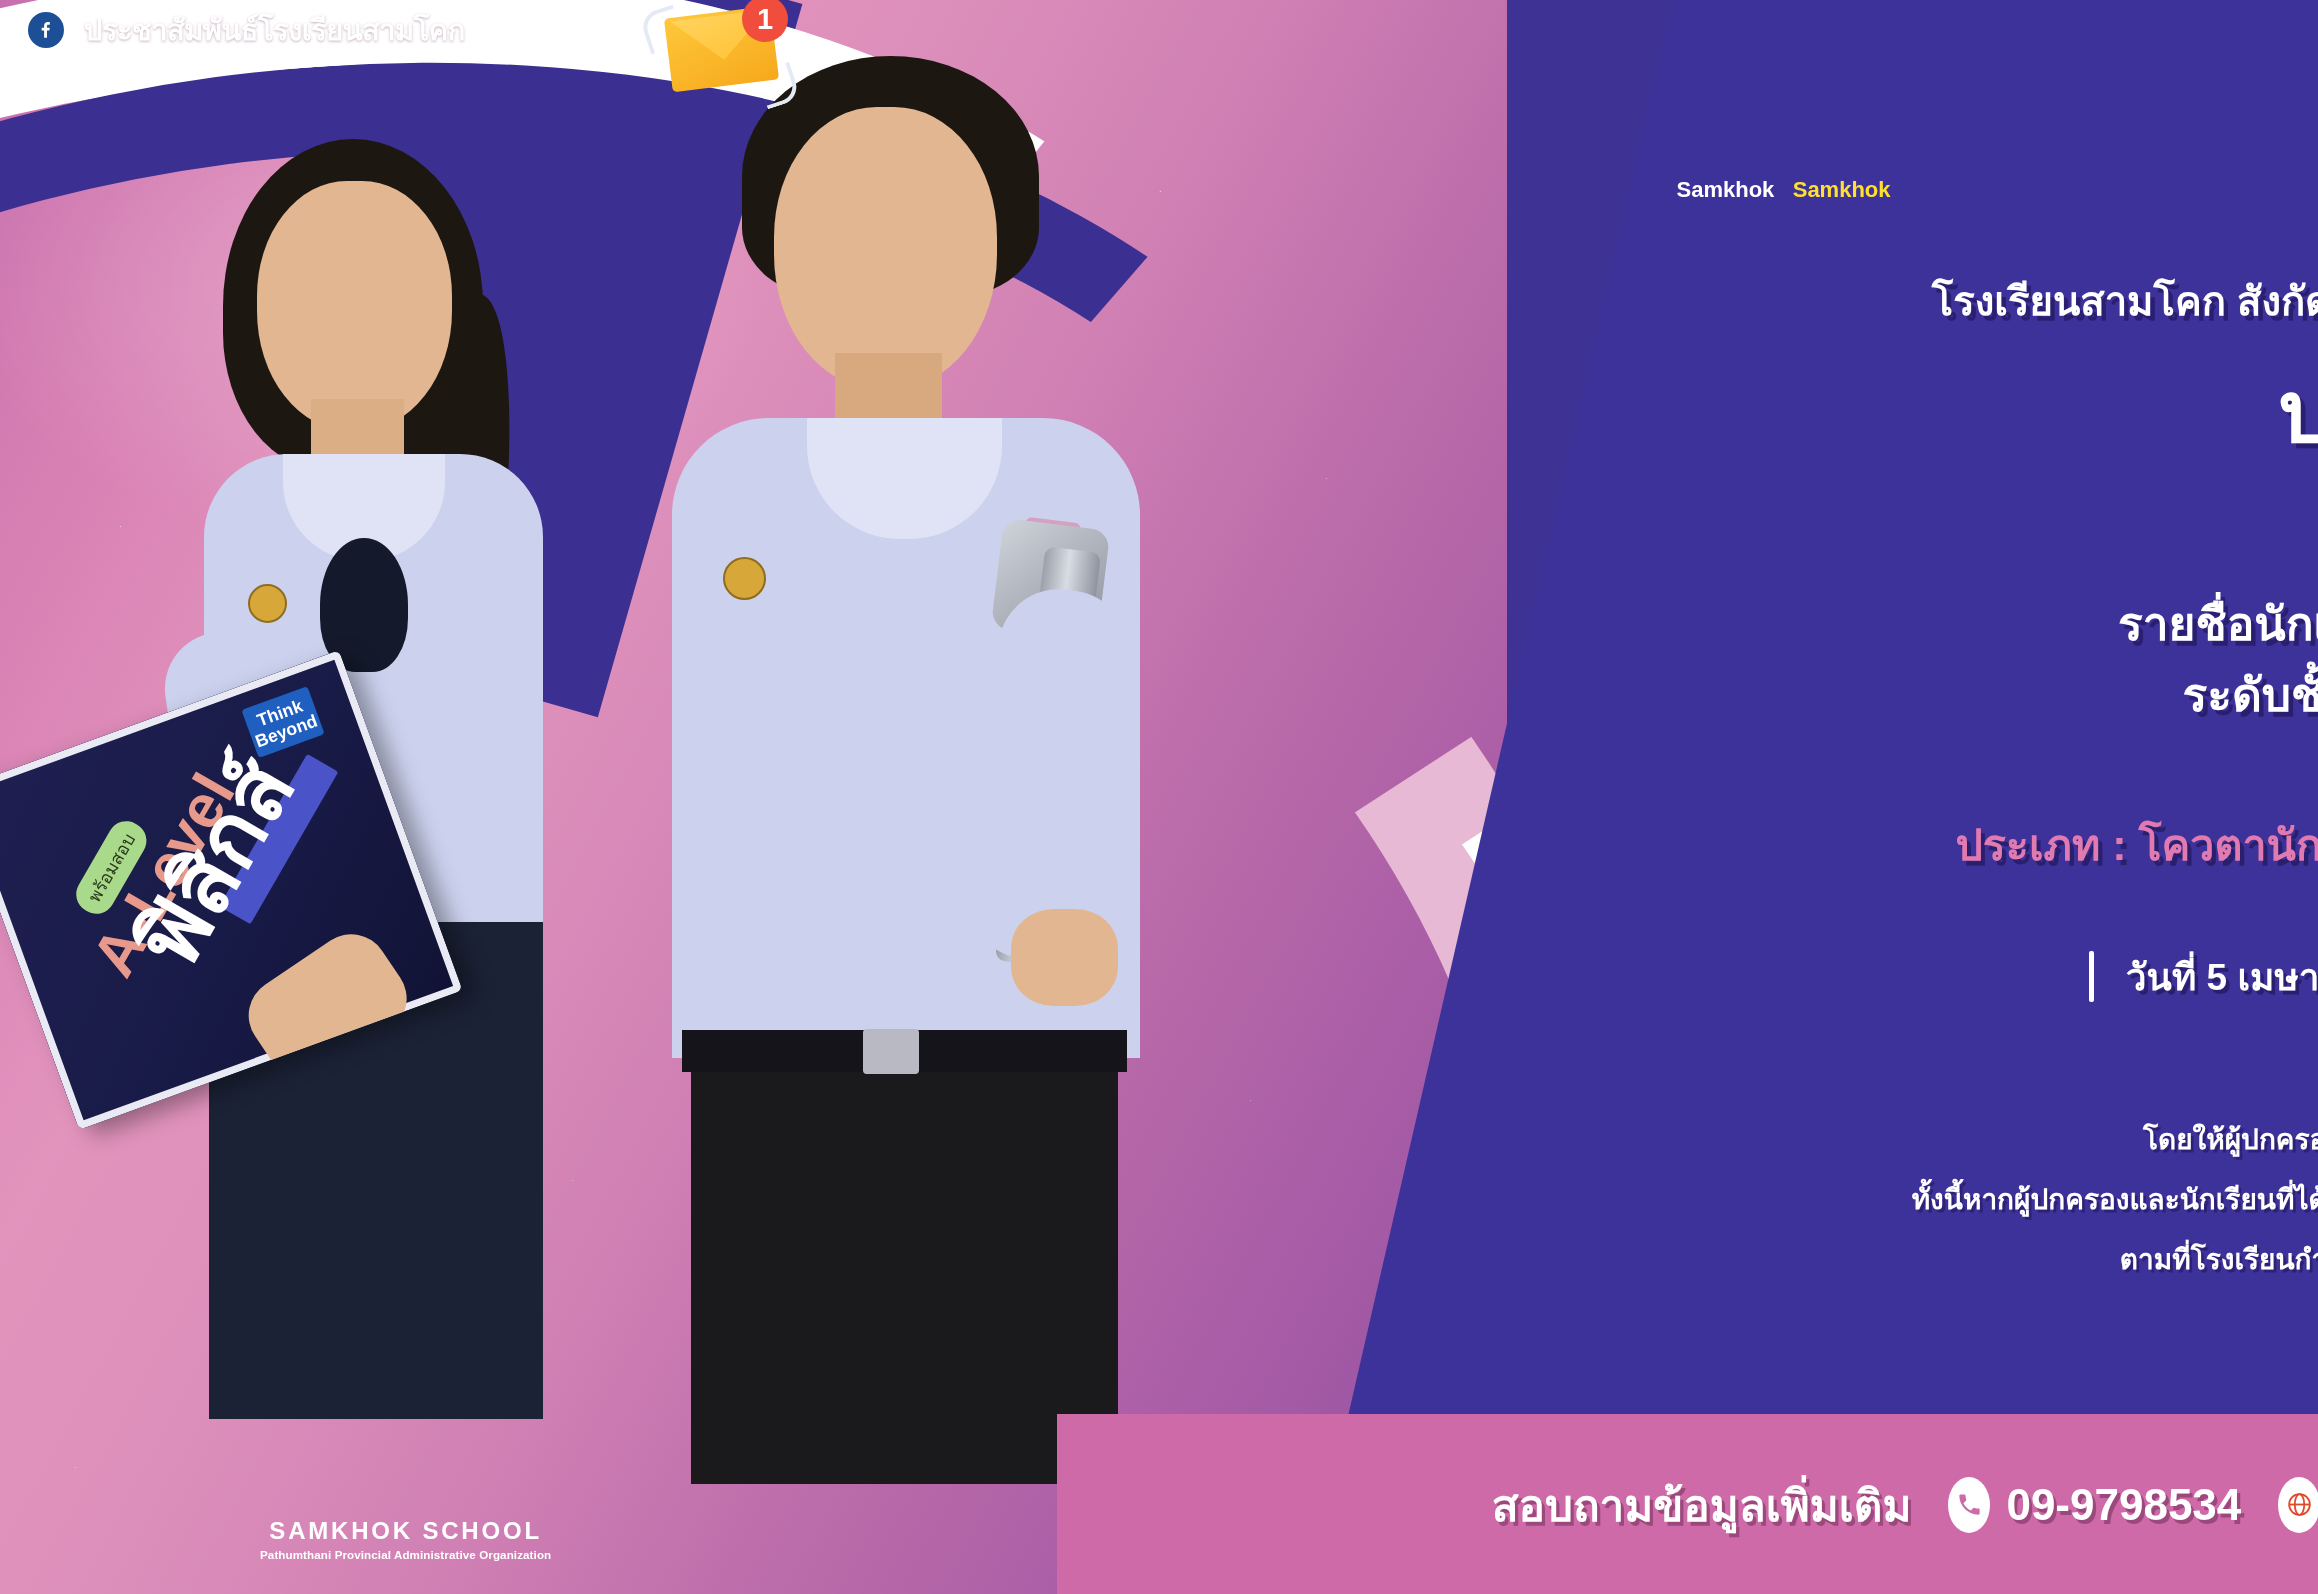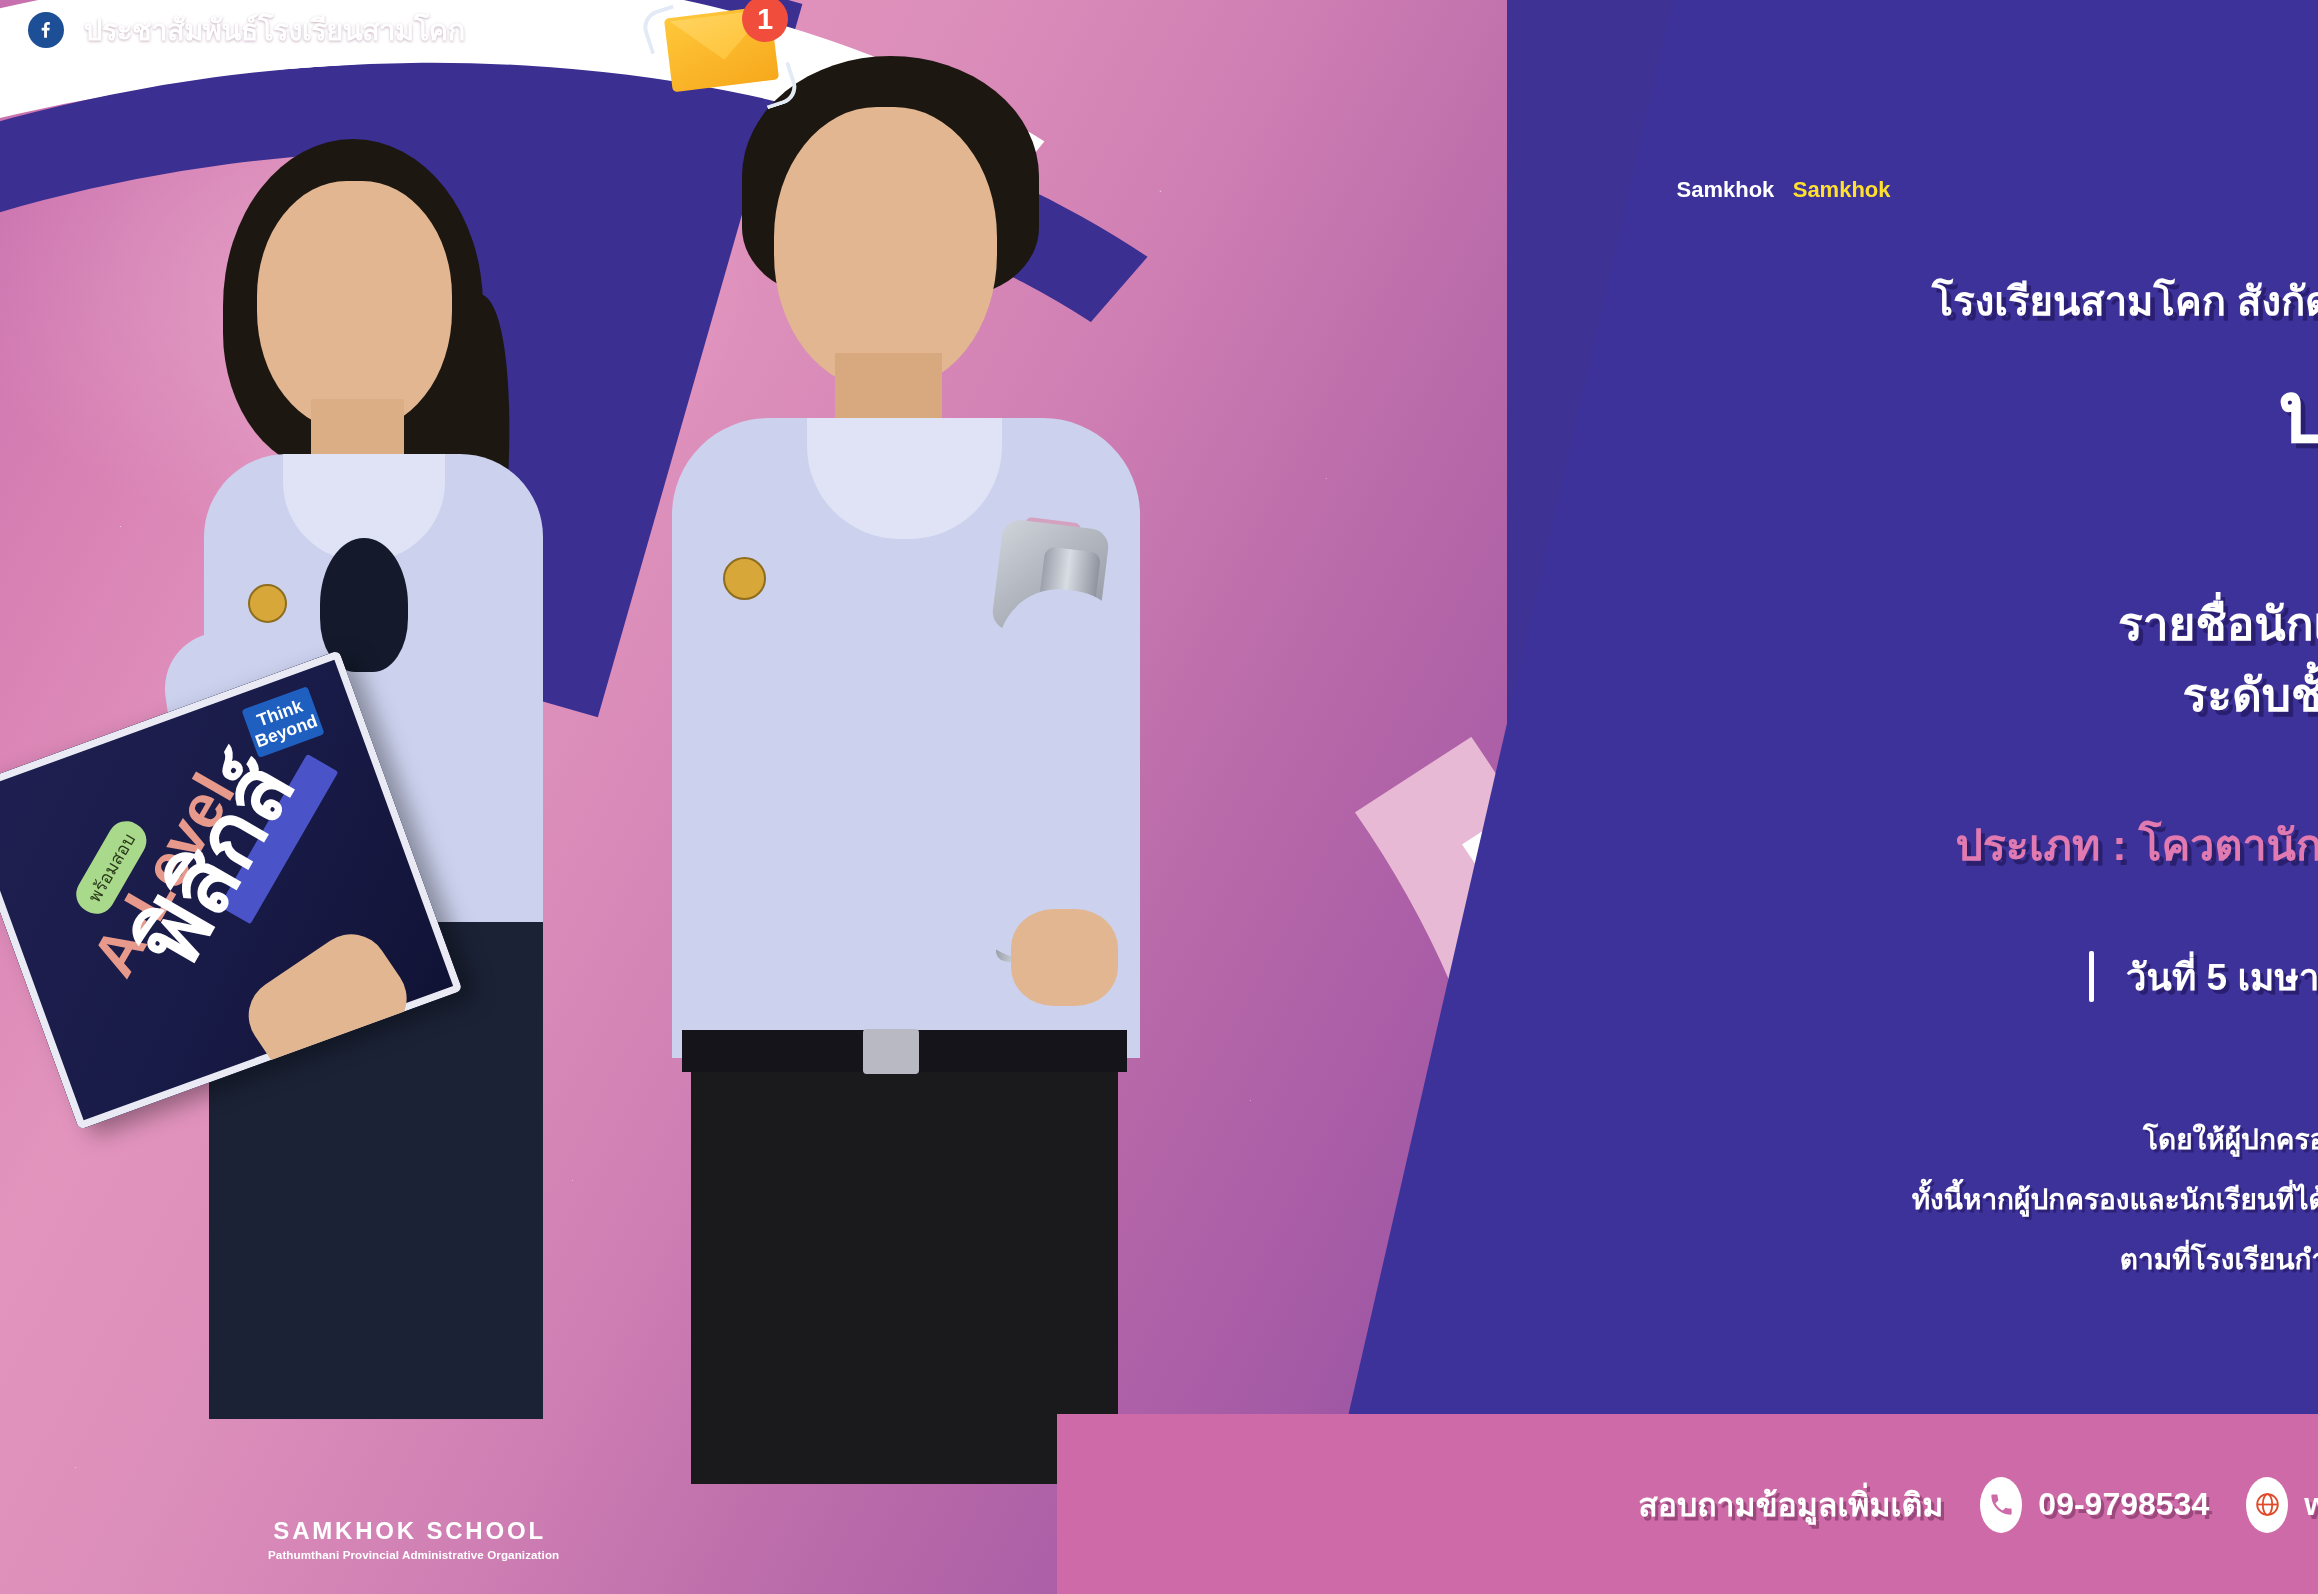--- a/index.html
+++ b/index.html
@@ -187,21 +187,21 @@
   .env-lines{position:absolute;left:-24px;top:-2.8px;width:32px;height:37px;border-left:4.2px solid #e3e9f5;border-top:4.2px solid #e3e9f5;border-radius:18.5px 0 0 0;transform:rotate(-18deg);}
   .env-lines2{position:absolute;right:-21.3px;bottom:-18.5px;width:31px;height:35px;border-right:4.2px solid #e3e9f5;border-bottom:4.2px solid #e3e9f5;border-radius:0 0 18.5px 0;transform:rotate(-18deg);}
 
   
   .school-lockup{position:absolute;left:260px;top:1517px;z-index:40;text-align:center;}
   .school-lockup .sl-main{
     color:#fff;font-size:24px;font-weight:bold;letter-spacing:2.8px;white-space:nowrap;
     font-family:"Liberation Sans",sans-serif;
   }
   .school-lockup .sl-sub{
-    color:#fff;font-size:11.6px;font-weight:bold;margin-top:2.8px;white-space:nowrap;letter-spacing:0.1px;margin-left:8px;
+    color:#fff;font-size:11.6px;font-weight:bold;margin-top:2.8px;white-space:nowrap;letter-spacing:0.1px;
   }
 
   
   .right-panel{
     position:absolute;right:0;top:0;width:1883px;height:1595px;
     background:#3d329a;
     clip-path:polygon(366px 0, 1883px 0, 1883px 1595px, 0px 1595px);
     z-index:20;
   }
   .right-content{
@@ -234,21 +234,21 @@
         font-weight:bold;white-space:nowrap;text-shadow:2.8px 3.2px 0 rgba(32,20,90,.55);}
   .para1{top:1117px;}
   .para2{top:1177px;}
   .para3{top:1237px;}
 
   
   .footer{
     position:absolute;left:1057px;right:0;bottom:0;height:181px;background:#cf6aa8;z-index:30;
     display:flex;align-items:center;justify-content:center;gap:37px;
   }
-  .footer .f-text{color:#fff;font-size:32px;font-weight:bold;white-space:nowrap;
+  .footer .f-text{color:#fff;font-size:44px;font-weight:bold;white-space:nowrap;
         text-shadow:3.2px 3.7px 0 rgba(90,30,70,.45);}
   .f-ico{width:42px;height:56px;border-radius:50%;background:#fff;display:flex;align-items:center;justify-content:center;flex:none;}
   .f-ico svg{width:27px;height:27px;}
   .f-grp{display:flex;align-items:center;gap:16px;}
 </style>
 </head>
 <body>
 
 <div id="poster">
 

